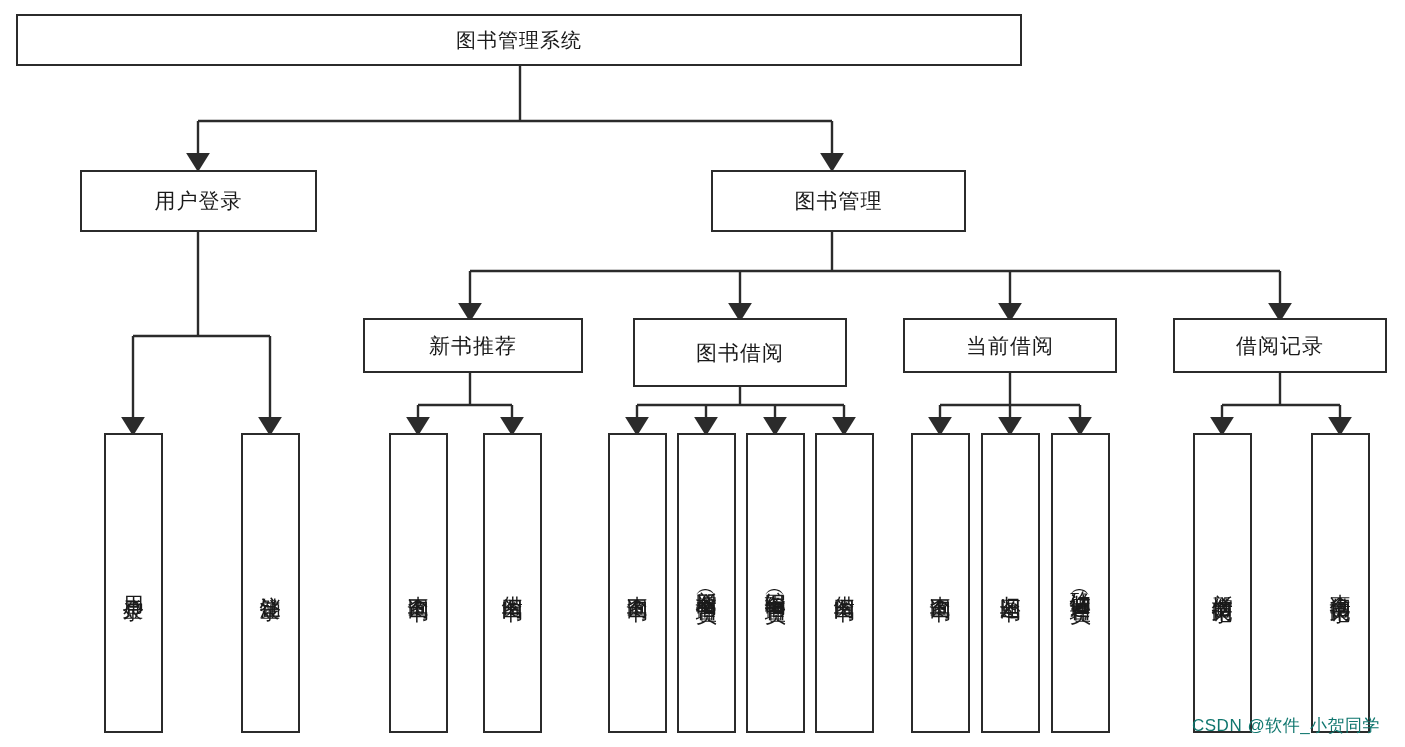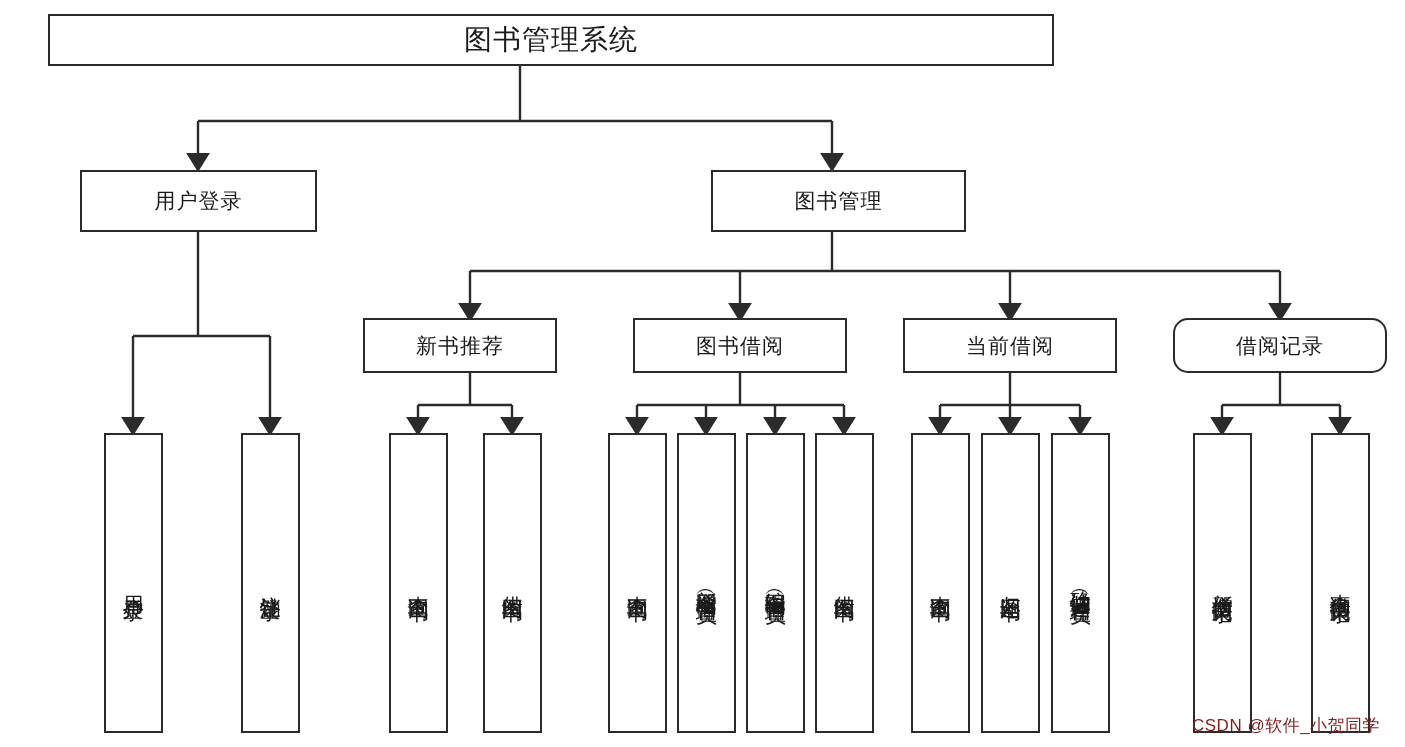--- a/index.html
+++ b/index.html
@@ -33,41 +33,40 @@
     display: flex;
     align-items: center;
     justify-content: center;
     color: #1a1a1a;
   }
   .node.h-node {
     font-size: 21px;
     letter-spacing: 1px;
   }
   .node.root {
-    font-size: 28px;
-    margin-left: 32px;
+    font-size: 20px;
   }
   .node.v-node {
     writing-mode: vertical-rl;
     text-orientation: upright;
     font-size: 21px;
     line-height: 1.22;
     letter-spacing: 2px;
     padding: 4px 0;
     text-align: center;
   }
   .node.v-node .vlabel {
     writing-mode: vertical-rl;
     text-orientation: upright;
     display: block;
     max-height: 100%;
   }
   .watermark {
     position: absolute;
-    color: #7f1d1d;
+    color: #0f766e;
     font-size: 17px;
     letter-spacing: 0.5px;
     white-space: nowrap;
   }
 </style>
 </head>
 <body>
 
 <div id="canvas">
 
@@ -125,30 +124,30 @@
     <span>图书管理系统</span>
   </div>
 
   <div class="node h-node" style="left:80px; top:170px; width:237px; height:62px;">
     <span>用户登录</span>
   </div>
   <div class="node h-node" style="left:711px; top:170px; width:255px; height:62px;">
     <span>图书管理</span>
   </div>
 
-  <div class="node h-node" style="left:363px; top:318px; width:194px; height:55px;">
+  <div class="node h-node" style="left:363px; top:318px; width:220px; height:55px;">
     <span>新书推荐</span>
   </div>
-  <div class="node h-node" style="left:633px; top:318px; width:214px; height:55px;text-align:right;">
+  <div class="node h-node" style="left:633px; top:318px; width:214px; height:69px;text-align:right;">
     <span>图书借阅</span>
   </div>
   <div class="node h-node" style="left:903px; top:318px; width:214px; height:55px;font-family:Liberation Serif, serif;">
     <span>当前借阅</span>
   </div>
-  <div class="node h-node" style="left:1173px; top:318px; width:214px; height:55px;border-radius:15px;">
+  <div class="node h-node" style="left:1173px; top:318px; width:214px; height:55px;">
     <span>借阅记录</span>
   </div>
 
   <div class="node v-node" style="left:104px; top:433px; width:59px; height:300px;">
     <span class="vlabel">用户登录</span>
   </div>
   <div class="node v-node" style="left:241px; top:433px; width:59px; height:300px;">
     <span class="vlabel">注销登录</span>
   </div>
 

